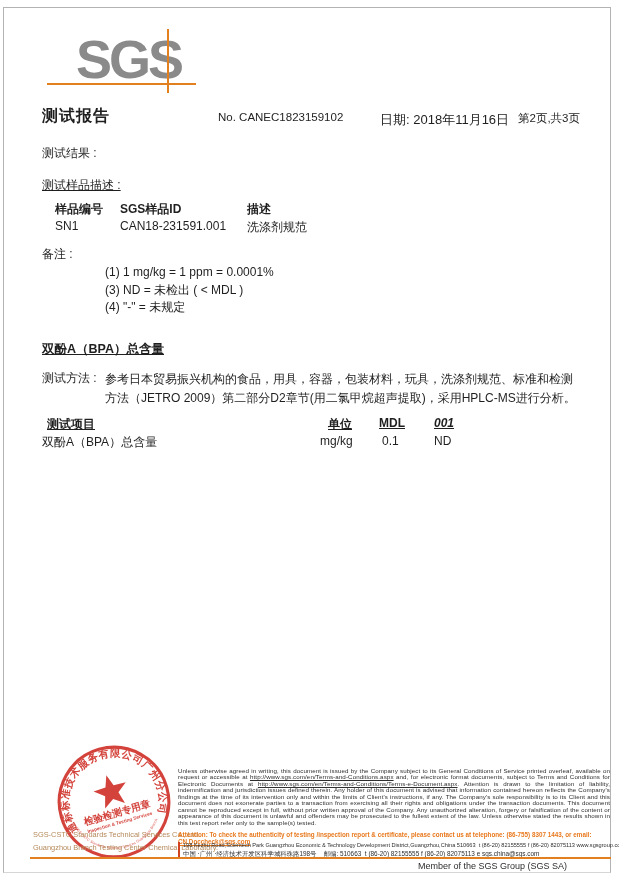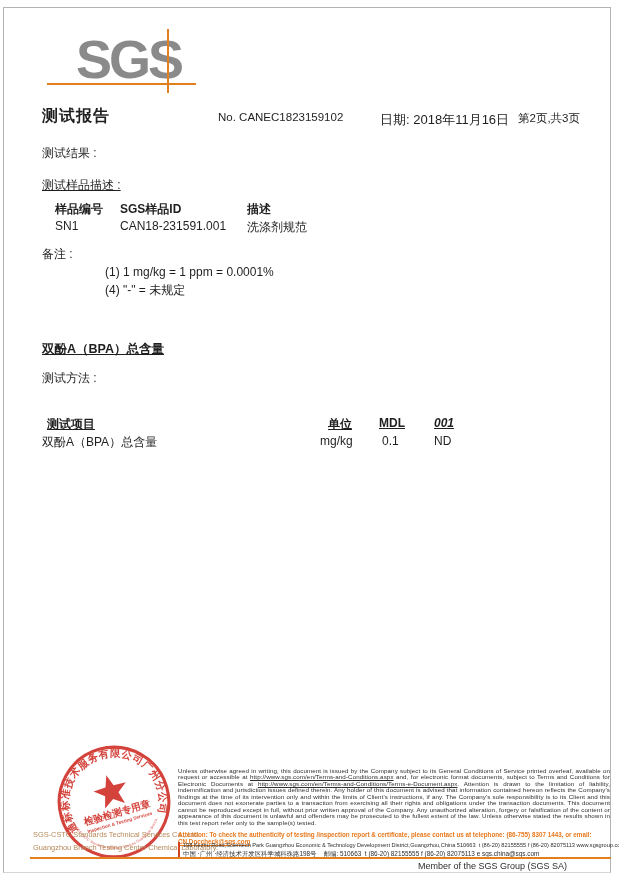--- a/index.html
+++ b/index.html
@@ -86,25 +86,27 @@
     <div class="abs txt bold col-center" style="left:120px; top:201px; width:120px;">SGS样品ID</div>
     <div class="abs txt bold" style="left:247px; top:201px;">描述</div>
     <div class="abs txt col-center" style="left:55px; top:219px; width:64px;">SN1</div>
     <div class="abs txt col-center" style="left:120px; top:219px; width:120px;">CAN18-231591.001</div>
     <div class="abs txt" style="left:247px; top:219px;">洗涤剂规范</div>
   </div>
 
   <div class="abs txt" style="left:42px; top:246px;">备注 :</div>
   <div class="abs txt" style="left:105px; top:264px;">
     <div class="note-line">(1) 1 mg/kg = 1 ppm = 0.0001%</div>
+    <div class="note-line">(3) ND = 未检出 ( &lt; MDL )</div>
     <div class="note-line">(4) "-" = 未规定</div>
   </div>
 
   <div class="abs txt bold ul" style="left:42px; top:341px; font-size:12.5px;">双酚A（BPA）总含量</div>
   <div class="abs txt" style="left:42px; top:370px;">测试方法 :</div>
+  <div class="abs txt method-par" style="left:105px; top:370px;">参考日本贸易振兴机构的食品，用具，容器，包装材料，玩具，洗涤剂规范、标准和检测方法（JETRO 2009）第二部分D2章节(用二氯甲烷超声提取)，采用HPLC-MS进行分析。</div>
 
   <div>
     <div class="abs txt bold ul" style="left:47px; top:416px;">测试项目</div>
     <div class="abs txt bold ul" style="left:328px; top:416px;">单位</div>
     <div class="abs txt bold ul" style="left:379px; top:416px;">MDL</div>
     <div class="abs txt bold ul it" style="left:434px; top:416px;">001</div>
     <div class="abs txt" style="left:42px; top:434px;">双酚A（BPA）总含量</div>
     <div class="abs txt" style="left:320px; top:434px;">mg/kg</div>
     <div class="abs txt" style="left:382px; top:434px;">0.1</div>
     <div class="abs txt" style="left:434px; top:434px;">ND</div>

